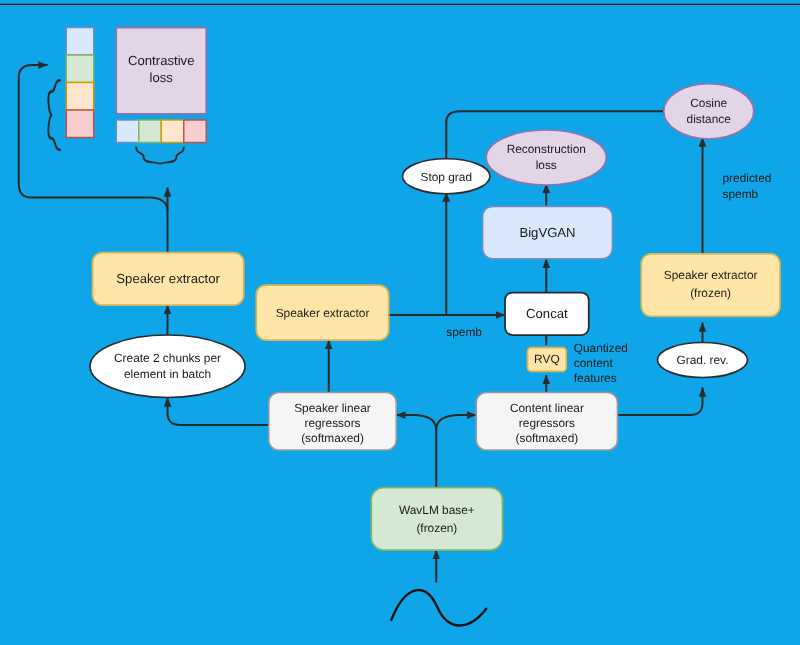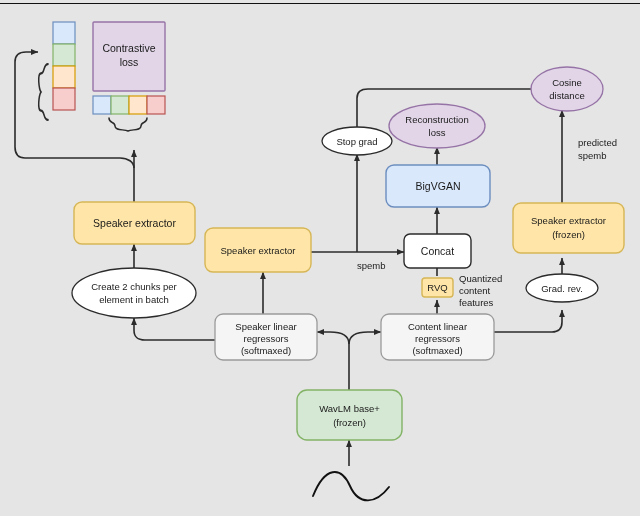--- a/index.html
+++ b/index.html
@@ -1,20 +1,20 @@
 <!DOCTYPE html>
 <html><head>
 <meta charset="utf-8">
 <style>
   html,body{margin:0;padding:0;background:#ffffff;}
   body{
     font-family:"Liberation Sans","DejaVu Sans",sans-serif;
     width:640px;height:516px;overflow:hidden;position:relative;
   }
-  #stage{position:relative;width:640px;height:516px;background:#e5e5e5;}
+  #stage{position:relative;width:640px;height:516px;background:#0ea5e9;}
   #stage svg{position:absolute;left:0;top:0;width:640px;height:516px;}
   .nodeText{
     font-family:"Liberation Sans","DejaVu Sans",sans-serif;
     fill:#1a1a1a;text-anchor:middle;dominant-baseline:middle;
   }
   .t11{font-size:10.5px;}
   .t10{font-size:9.5px;}
   .edge{fill:none;stroke:#2b2b2b;stroke-width:1.6;}
   .brace{fill:none;stroke:#2b2b2b;stroke-width:1.5;stroke-linecap:round;}
   .wave{fill:none;stroke:#111;stroke-width:1.9;stroke-linecap:round;}

